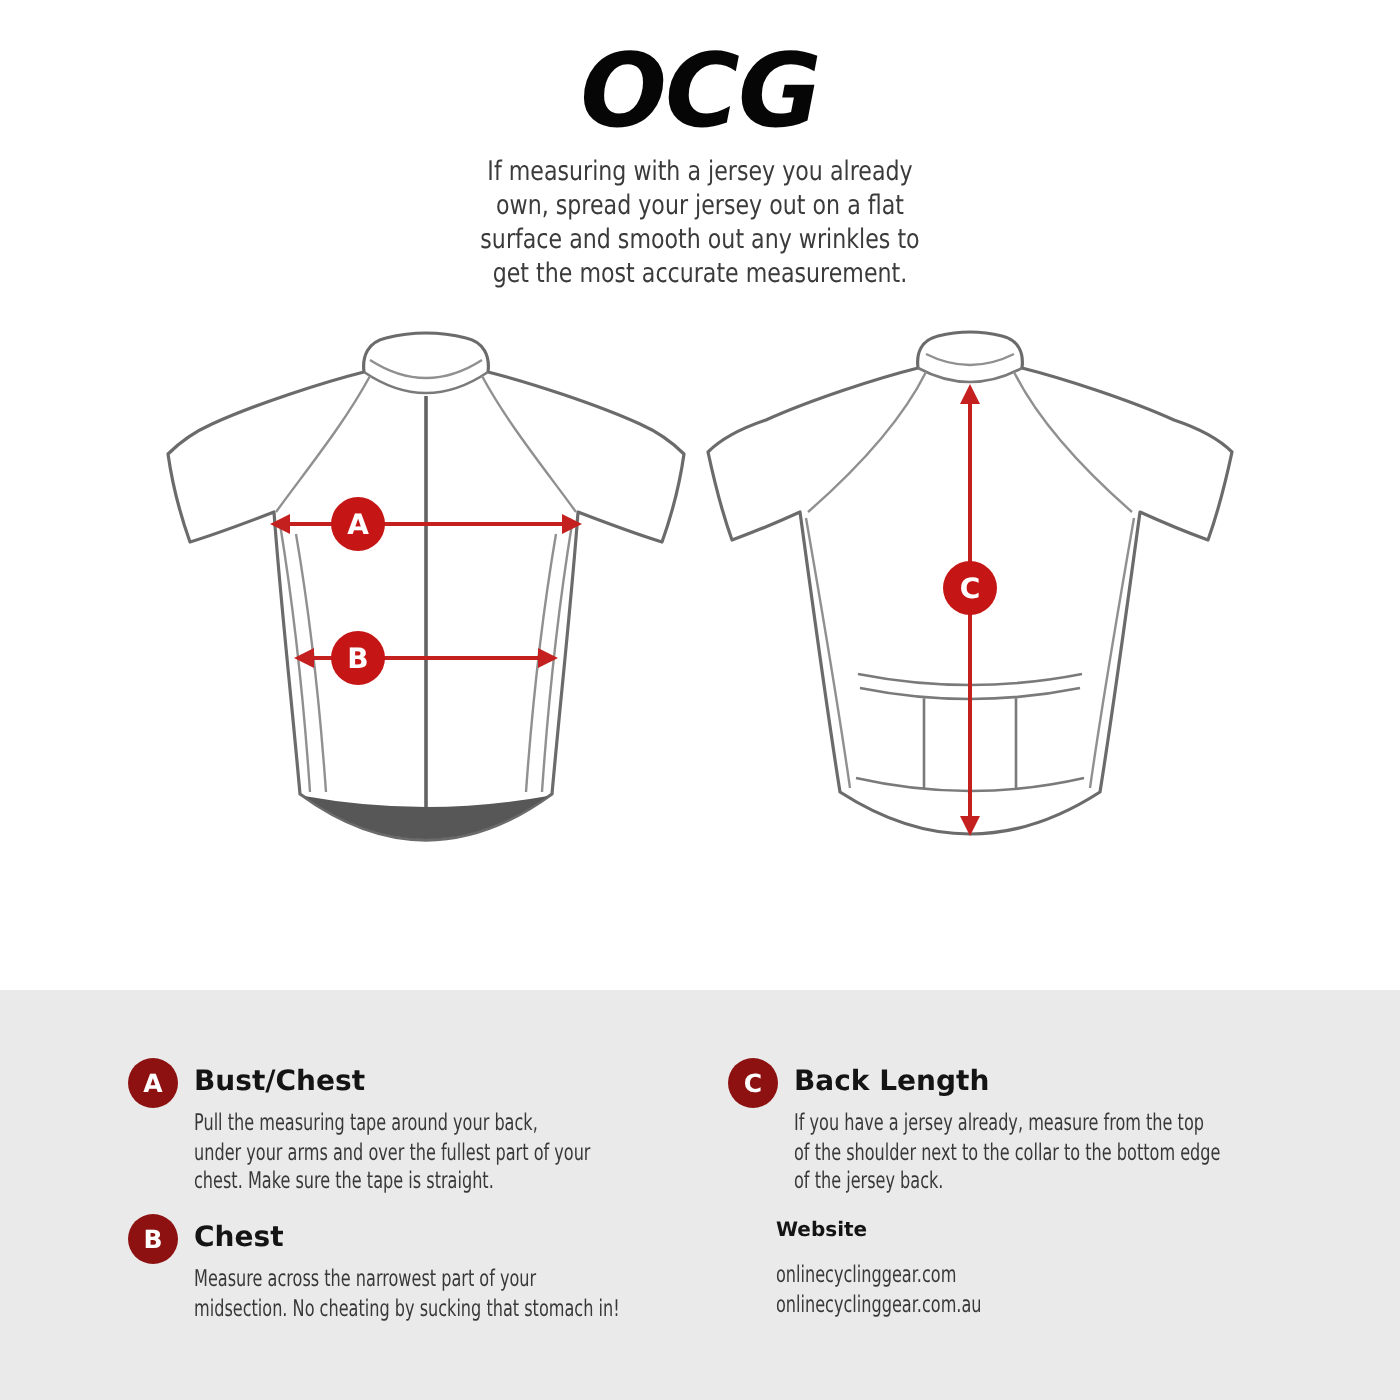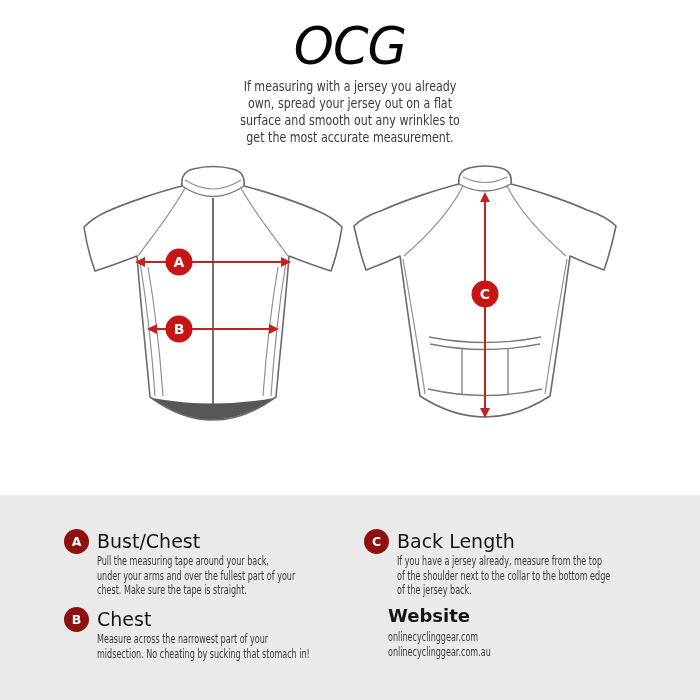--- a/index.html
+++ b/index.html
@@ -5,21 +5,21 @@
   html,body{margin:0;padding:0;}
   body{
     width:700px;height:700px;position:relative;background:#ffffff;
     font-family:"DejaVu Sans","Liberation Sans",sans-serif;
     overflow:hidden;
   }
   
   .logo{
     position:absolute;top:20px;left:0;right:0;height:54px;
     text-align:center;font-size:51px;line-height:54px;
-    font-weight:normal;font-style:italic;letter-spacing:-1px;color:#060606;
+    font-weight:bold;font-style:italic;letter-spacing:-1px;color:#060606;
   }
   .intro{
     position:absolute;top:78px;left:0;right:0;
     text-align:center;font-size:13.5px;line-height:17px;color:#3b3b3b;
     white-space:pre-line;
     transform:scaleX(0.82);transform-origin:50% 0;
   }
   
   .diagram{position:absolute;left:0;top:160px;width:700px;height:300px;}
   .jersey-outline{fill:#ffffff;stroke:#6b6b6b;stroke-width:1.6;stroke-linejoin:round;}
@@ -31,28 +31,28 @@
     font-size:14px;font-weight:bold;fill:#ffffff;text-anchor:middle;
   }
   
   .footer{position:absolute;left:0;top:495px;width:700px;height:205px;background:#eaeaea;}
   .legend-item{position:absolute;}
   .badge{
     position:absolute;left:0;top:0;width:25px;height:25px;border-radius:50%;
     color:#ffffff;font-size:12.5px;font-weight:bold;line-height:25px;text-align:center;
   }
   .legend-content{margin-left:33px;padding-top:2px;}
-  .legend-title{font-size:19px;line-height:20px;font-weight:normal;color:#141414;}
+  .legend-title{font-size:14px;line-height:20px;font-weight:bold;color:#141414;}
   .legend-body{
     margin-top:3px;font-size:11.5px;line-height:14.5px;color:#383838;
     white-space:pre-line;width:420px;
     transform:scaleX(0.7);transform-origin:0 0;
   }
   .website-block{position:absolute;}
-  .website-title{font-size:18px;line-height:20px;font-weight:bold;color:#141414;}
+  .website-title{font-size:10px;line-height:20px;font-weight:bold;color:#141414;}
   .website-body{
     margin-top:4px;font-size:11.5px;line-height:14.5px;color:#383838;
     white-space:pre-line;width:300px;
     transform:scaleX(0.7);transform-origin:0 0;
   }
 </style>
 </head>
 <body>
 
 <div class="logo">OCG</div>

